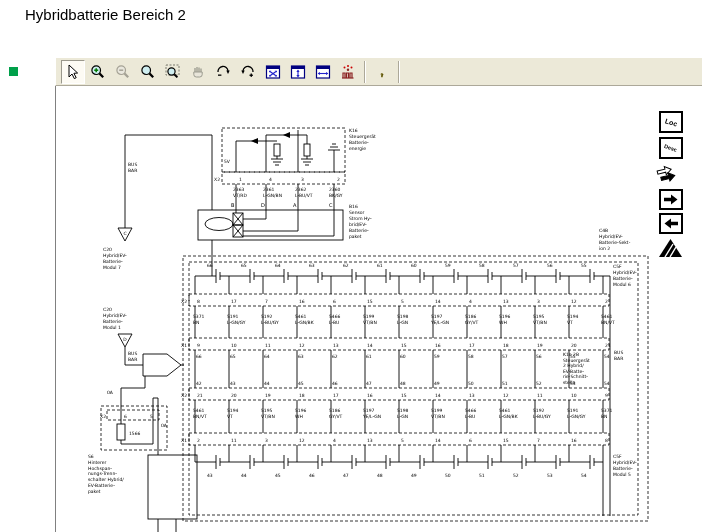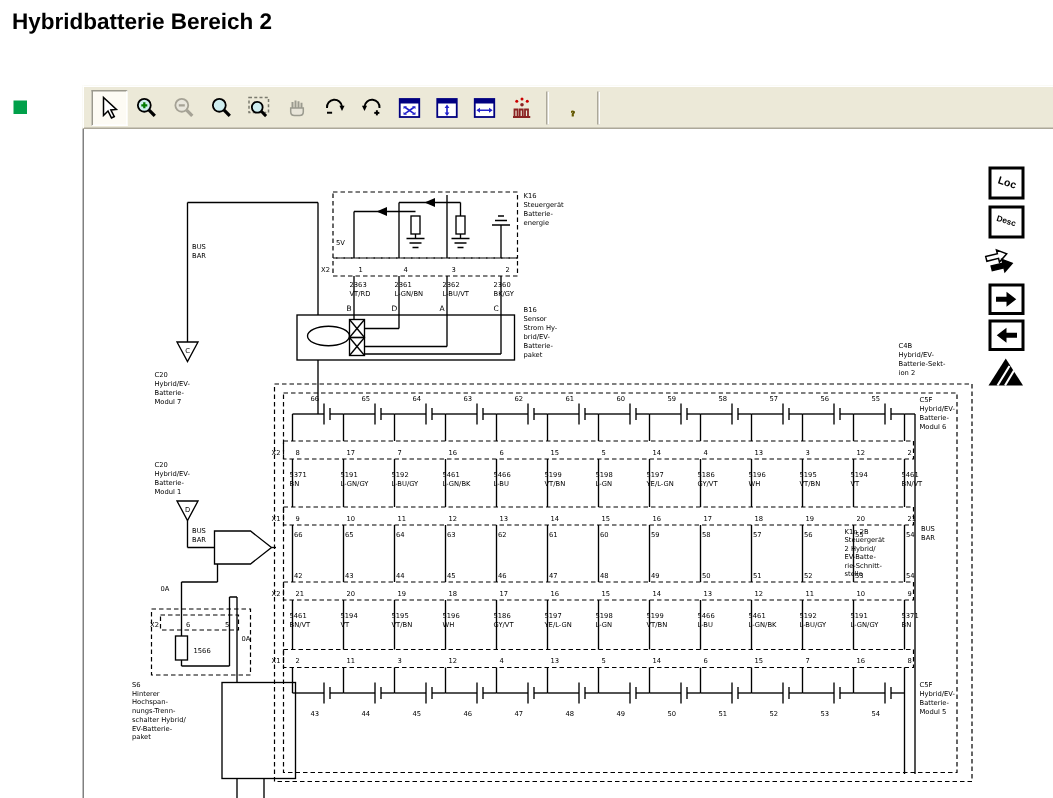--- a/index.html
+++ b/index.html
@@ -1,18 +1,18 @@
 <!DOCTYPE html>
 <html><head>
 <meta charset="utf-8">
 <style>
   html,body{margin:0;padding:0;}
   body{width:702px;height:532px;position:relative;background:#fff;overflow:hidden;
        font-family:"Liberation Sans", sans-serif;}
-  .page-title{position:absolute;left:8px;top:6px;font-size:15px;font-weight:bold;color:#000;}
+  .page-title{position:absolute;left:25px;top:6px;font-size:15px;font-weight:normal;color:#000;}
   .green-bullet{position:absolute;left:9px;top:67px;width:9px;height:9px;background:#00A04A;}
   
   .toolbar{position:absolute;left:55px;top:57px;width:647px;height:29px;background:#ece9d8;
            border-top:1px solid #ffffff;border-bottom:1px solid #aca899;border-left:1px solid #ffffff;
            display:flex;align-items:center;padding-left:5px;box-sizing:border-box;gap:1px;}
   .tb{width:24px;height:24px;display:flex;align-items:center;justify-content:center;
       background:transparent;border:1px solid transparent;padding:0;}
   .tb svg{display:block;}
   .tb.active{background:#fdfbf4;border:1px solid #9a988c;border-right-color:#fff;border-bottom-color:#fff;}
   .sep{width:1px;height:22px;background:#aca899;border-right:1px solid #fff;margin:0 3px;}

